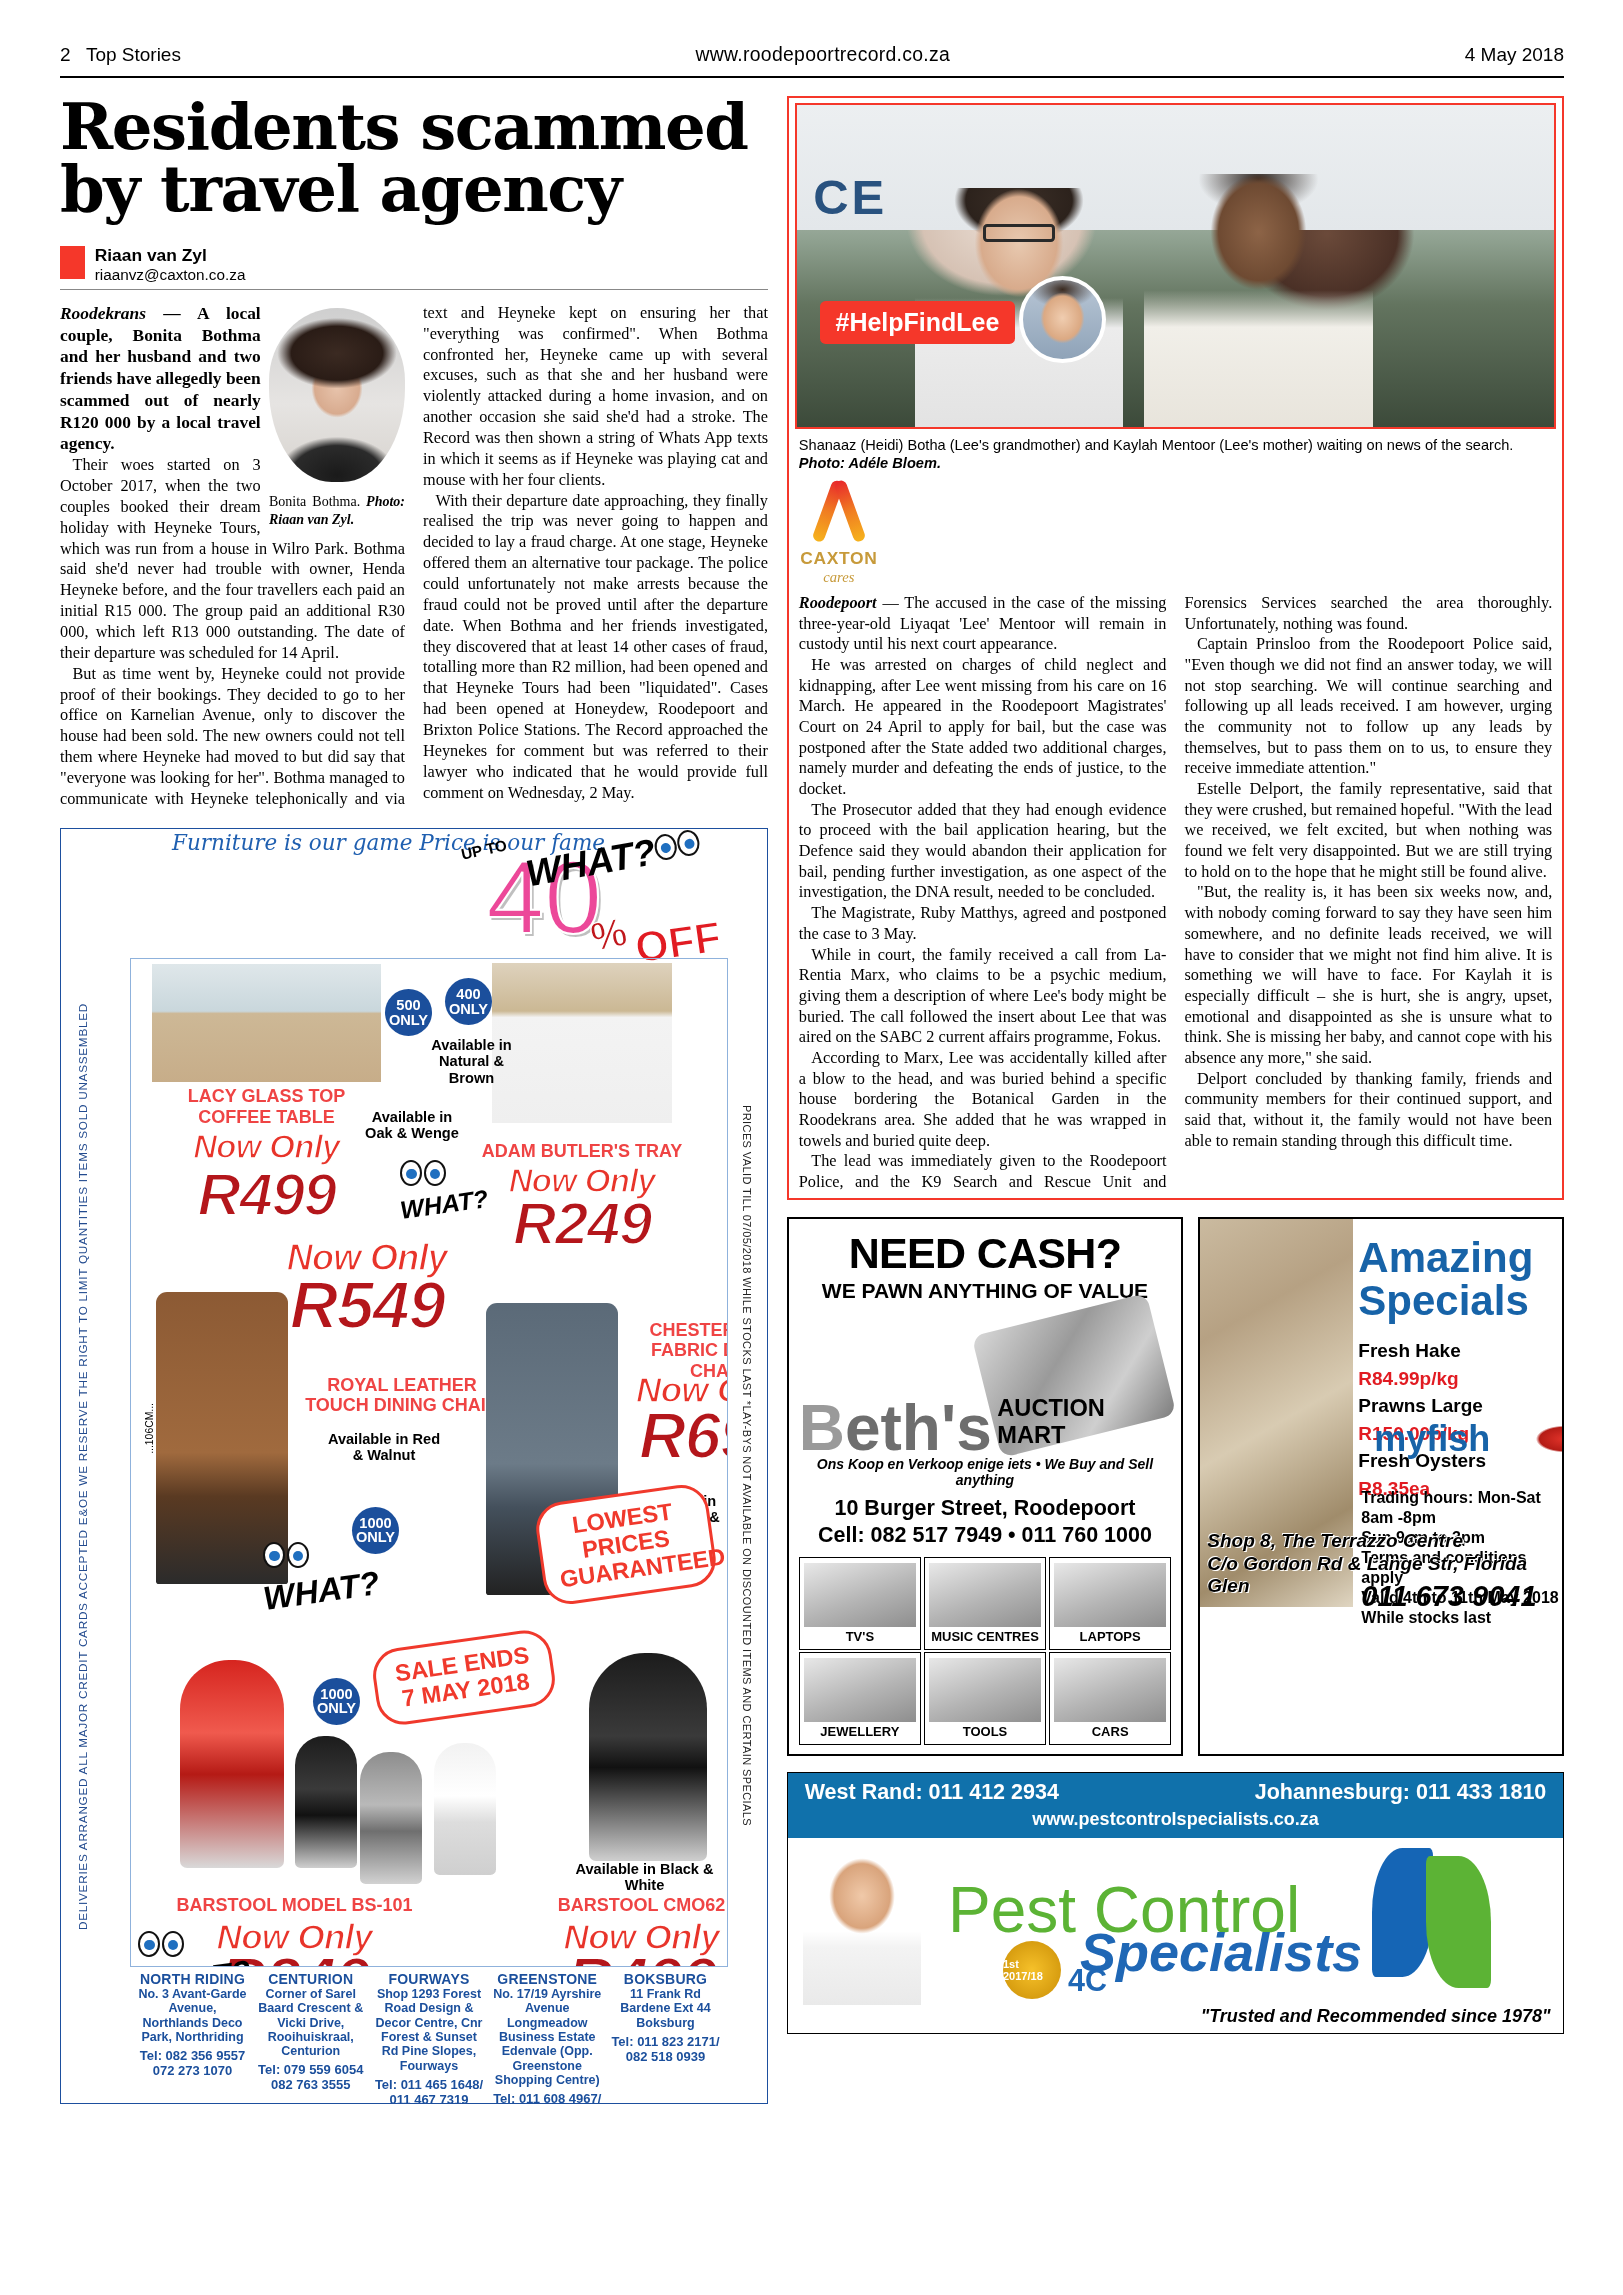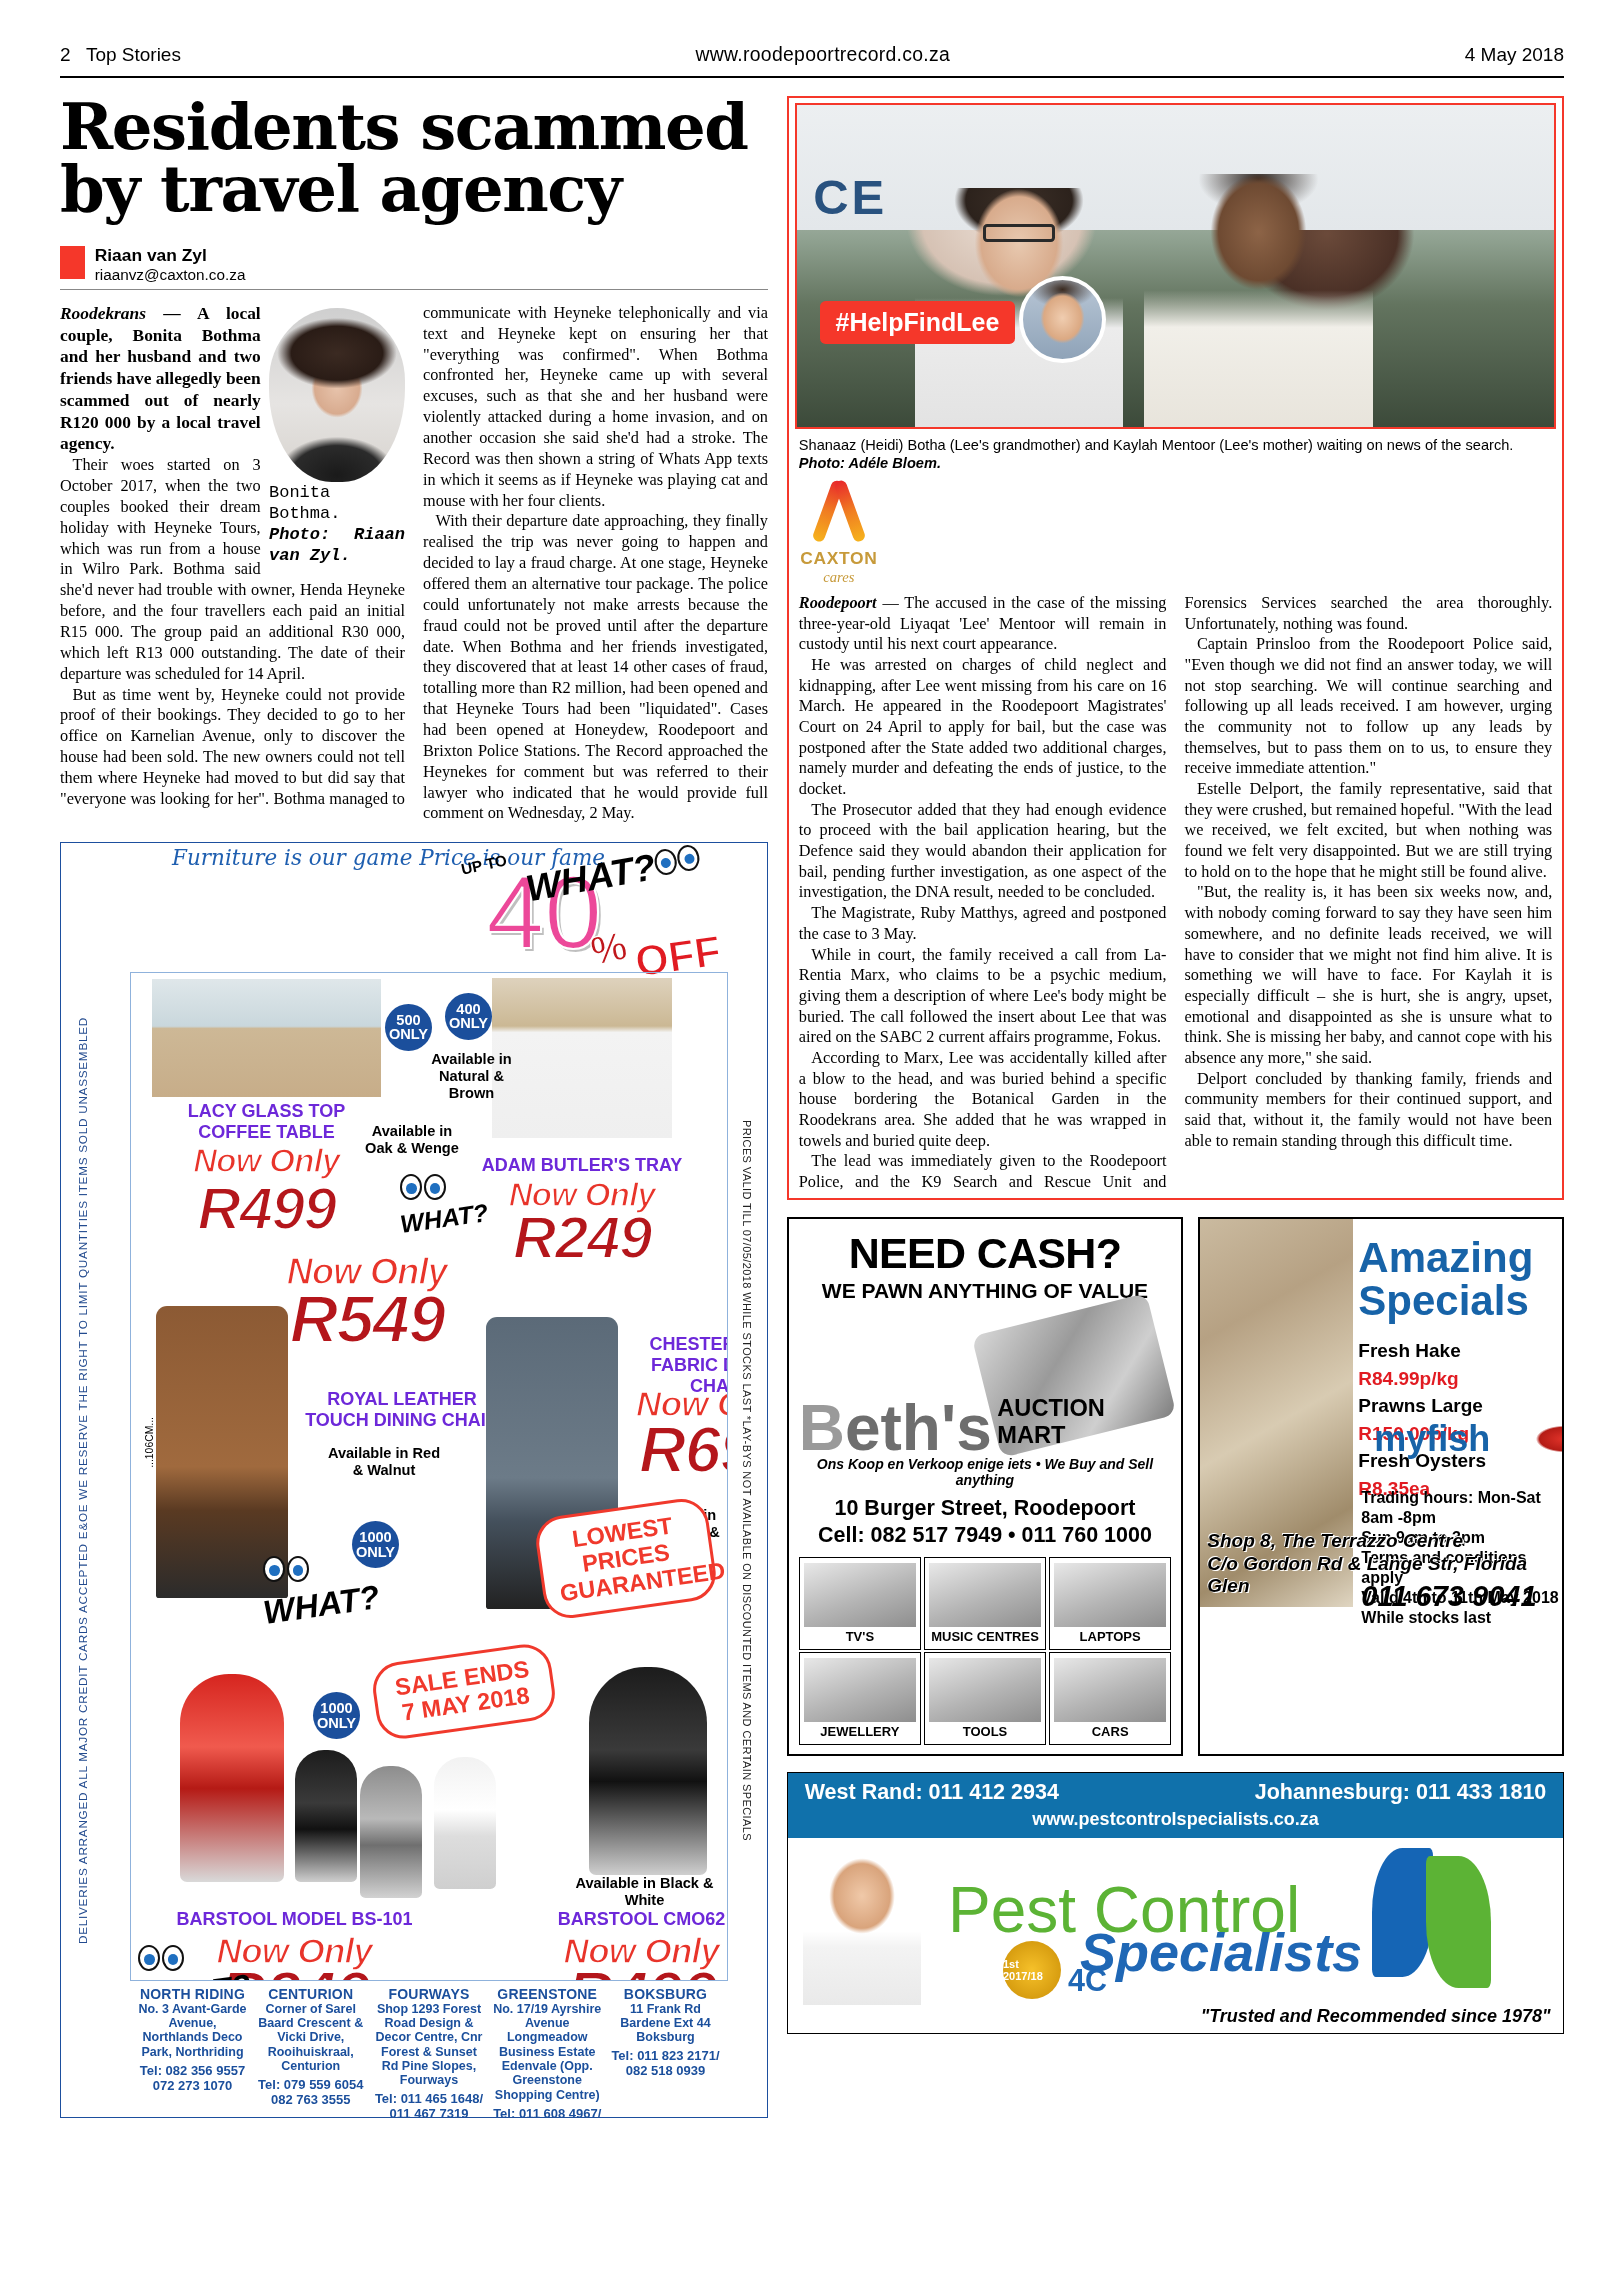--- a/index.html
+++ b/index.html
@@ -50,21 +50,21 @@
   .photo-wrap { float: right; width: 136px; margin: 5.6px 0 4.2px 8.3px; }
   .photo-bonita {
     width: 136px; height: 174px;
     background:
       radial-gradient(ellipse 83px 49px at 50% 26%, #3b2a22 0%, #2a1c16 55%, rgba(42,28,22,0) 72%),
       radial-gradient(ellipse 32px 37px at 50% 46%, #e7c3ab 0%, #d8ab8f 70%, rgba(216,171,143,0) 80%),
       radial-gradient(ellipse 76px 49px at 50% 96%, #1a1a1a 0%, #2b2b2b 60%, rgba(30,30,30,0) 78%),
       linear-gradient(180deg, #cfcfcf 0%, #e6e4e2 55%, #d6d2cd 100%);
     border-radius: 50% 50% 46% 46% / 42% 42% 54% 54%;
   }
-  .photo-cap { font-family: Liberation Mono, monospace; font-size: 17px; line-height: 1.22; margin-top: 1px; }
+  .photo-cap { font-family: Liberation Serif, serif; font-size: 14px; line-height: 1.22; margin-top: 11px; }
   .photo-cap i { font-style: italic; font-weight: bold; }
 
   
   .art2 { border: 2.8px solid #f5372a; padding: 5.6px; }
   .art2-photo {
     height: 326px; position: relative; overflow: hidden;
     border: 2.1px solid #f5372a;
     background:
       radial-gradient(ellipse 132px 104px at 27% 36%, #e9dcd2 0%, #d6c2b4 60%, rgba(214,194,180,0) 72%),
       radial-gradient(ellipse 118px 104px at 70% 40%, #6b4a3a 0%, #4a3026 60%, rgba(74,48,38,0) 74%),
@@ -175,21 +175,21 @@
   .deco-pct { position: absolute; right: 101px; top: 83px; transform: rotate(-12deg); font-family: "Liberation Sans", sans-serif; font-weight: bold; font-size: 40px; color: #c0171c; -webkit-text-stroke: 1.4px #fff; }
   .deco-what-top { position: absolute; right: 23.6px; top: 9.7px; transform: rotate(-10deg); font-family: "Liberation Sans", sans-serif; font-weight: bold; font-size: 37px; font-style: italic; }
   .deco-off { position: absolute; right: 7px; top: 89px; transform: rotate(-8deg); font-family: "Liberation Sans", sans-serif; font-weight: bold; font-size: 43px; color: #e11b22; -webkit-text-stroke: 1.4px #fff; }
   .eyes { display: inline-block; position: relative; width: 49px; height: 28px; }
   .eyes b { position: absolute; top: 0; width: 22px; height: 26px; border-radius: 50%; background: #fff; border: 2.8px solid #111; }
   .eyes b:first-child { left: 0; } .eyes b:last-child { left: 23.6px; }
   .eyes b i { position: absolute; left: 4.2px; top: 7px; width: 10.4px; height: 10.4px; border-radius: 50%; background: #1f6fc0; }
 
   .deco-panel { position: absolute; left: 0; right: 0; top: 129px; bottom: 136px; border: 1.4px solid #8fb2dc; overflow: hidden; }
   .prod { position: absolute; }
-  .prod-name { color: #6d28d9; font-family: "Liberation Sans", sans-serif; font-weight: bold; font-size: 18px; text-align: center; line-height: 1.15; }
+  .prod-name { color: #ef4444; font-family: "Liberation Sans", sans-serif; font-weight: bold; font-size: 18px; text-align: center; line-height: 1.15; }
   .nowonly { color: #e8342a; font-family: "Liberation Sans", sans-serif; font-weight: bold; font-style: italic; font-size: 33px; text-align: center; -webkit-text-stroke: 1.4px #fff; letter-spacing: -0.7px; }
   .price { color: #b4161b; font-family: "Liberation Sans", sans-serif; font-weight: bold; font-style: italic; font-size: 60px; text-align: center; -webkit-text-stroke: 2.1px #fff; letter-spacing: -1.4px; line-height: .95; }
   .avail { font-family: "Liberation Sans", sans-serif; font-weight: bold; font-size: 14.6px; text-align: center; line-height: 1.15; }
   .qty { width: 47px; height: 47px; border-radius: 50%; background: #1b4f9c; color: #fff; font-family: "Liberation Sans", sans-serif; font-weight: bold; font-size: 14.6px; display: flex; flex-direction: column; align-items: center; justify-content: center; line-height: 1.0; }
   .badge-oval { border: 3.5px solid #f0392c; color: #f0392c; border-radius: 28px; font-family: "Liberation Sans", sans-serif; font-weight: bold; font-size: 23.6px; text-align: center; padding: 9.7px 14px; line-height: 1.1; transform: rotate(-8deg); background: #fff; }
 
   .img-coffee { width: 229px; height: 118px; background: linear-gradient(180deg,#dfe7ea 0%,#c9d7dc 40%,#cdb896 42%,#c7ad89 100%); }
   .img-tray { width: 180px; height: 160px; background: linear-gradient(180deg,#ded2bd 0%,#cbb894 30%,#f3f3f3 34%,#efefef 100%); }
   .img-chair-brown { width: 132px; height: 292px; background: linear-gradient(180deg,#8c5a34 0%,#a06a3e 55%,#5a3a22 70%,#2b2b2b 100%); border-radius: 11px 11px 2.8px 2.8px; }
   .img-chair-grey { width: 132px; height: 292px; background: linear-gradient(180deg,#5b6a78 0%,#6c7b88 55%,#44505c 70%,#222 100%); border-radius: 11px 11px 2.8px 2.8px; }

